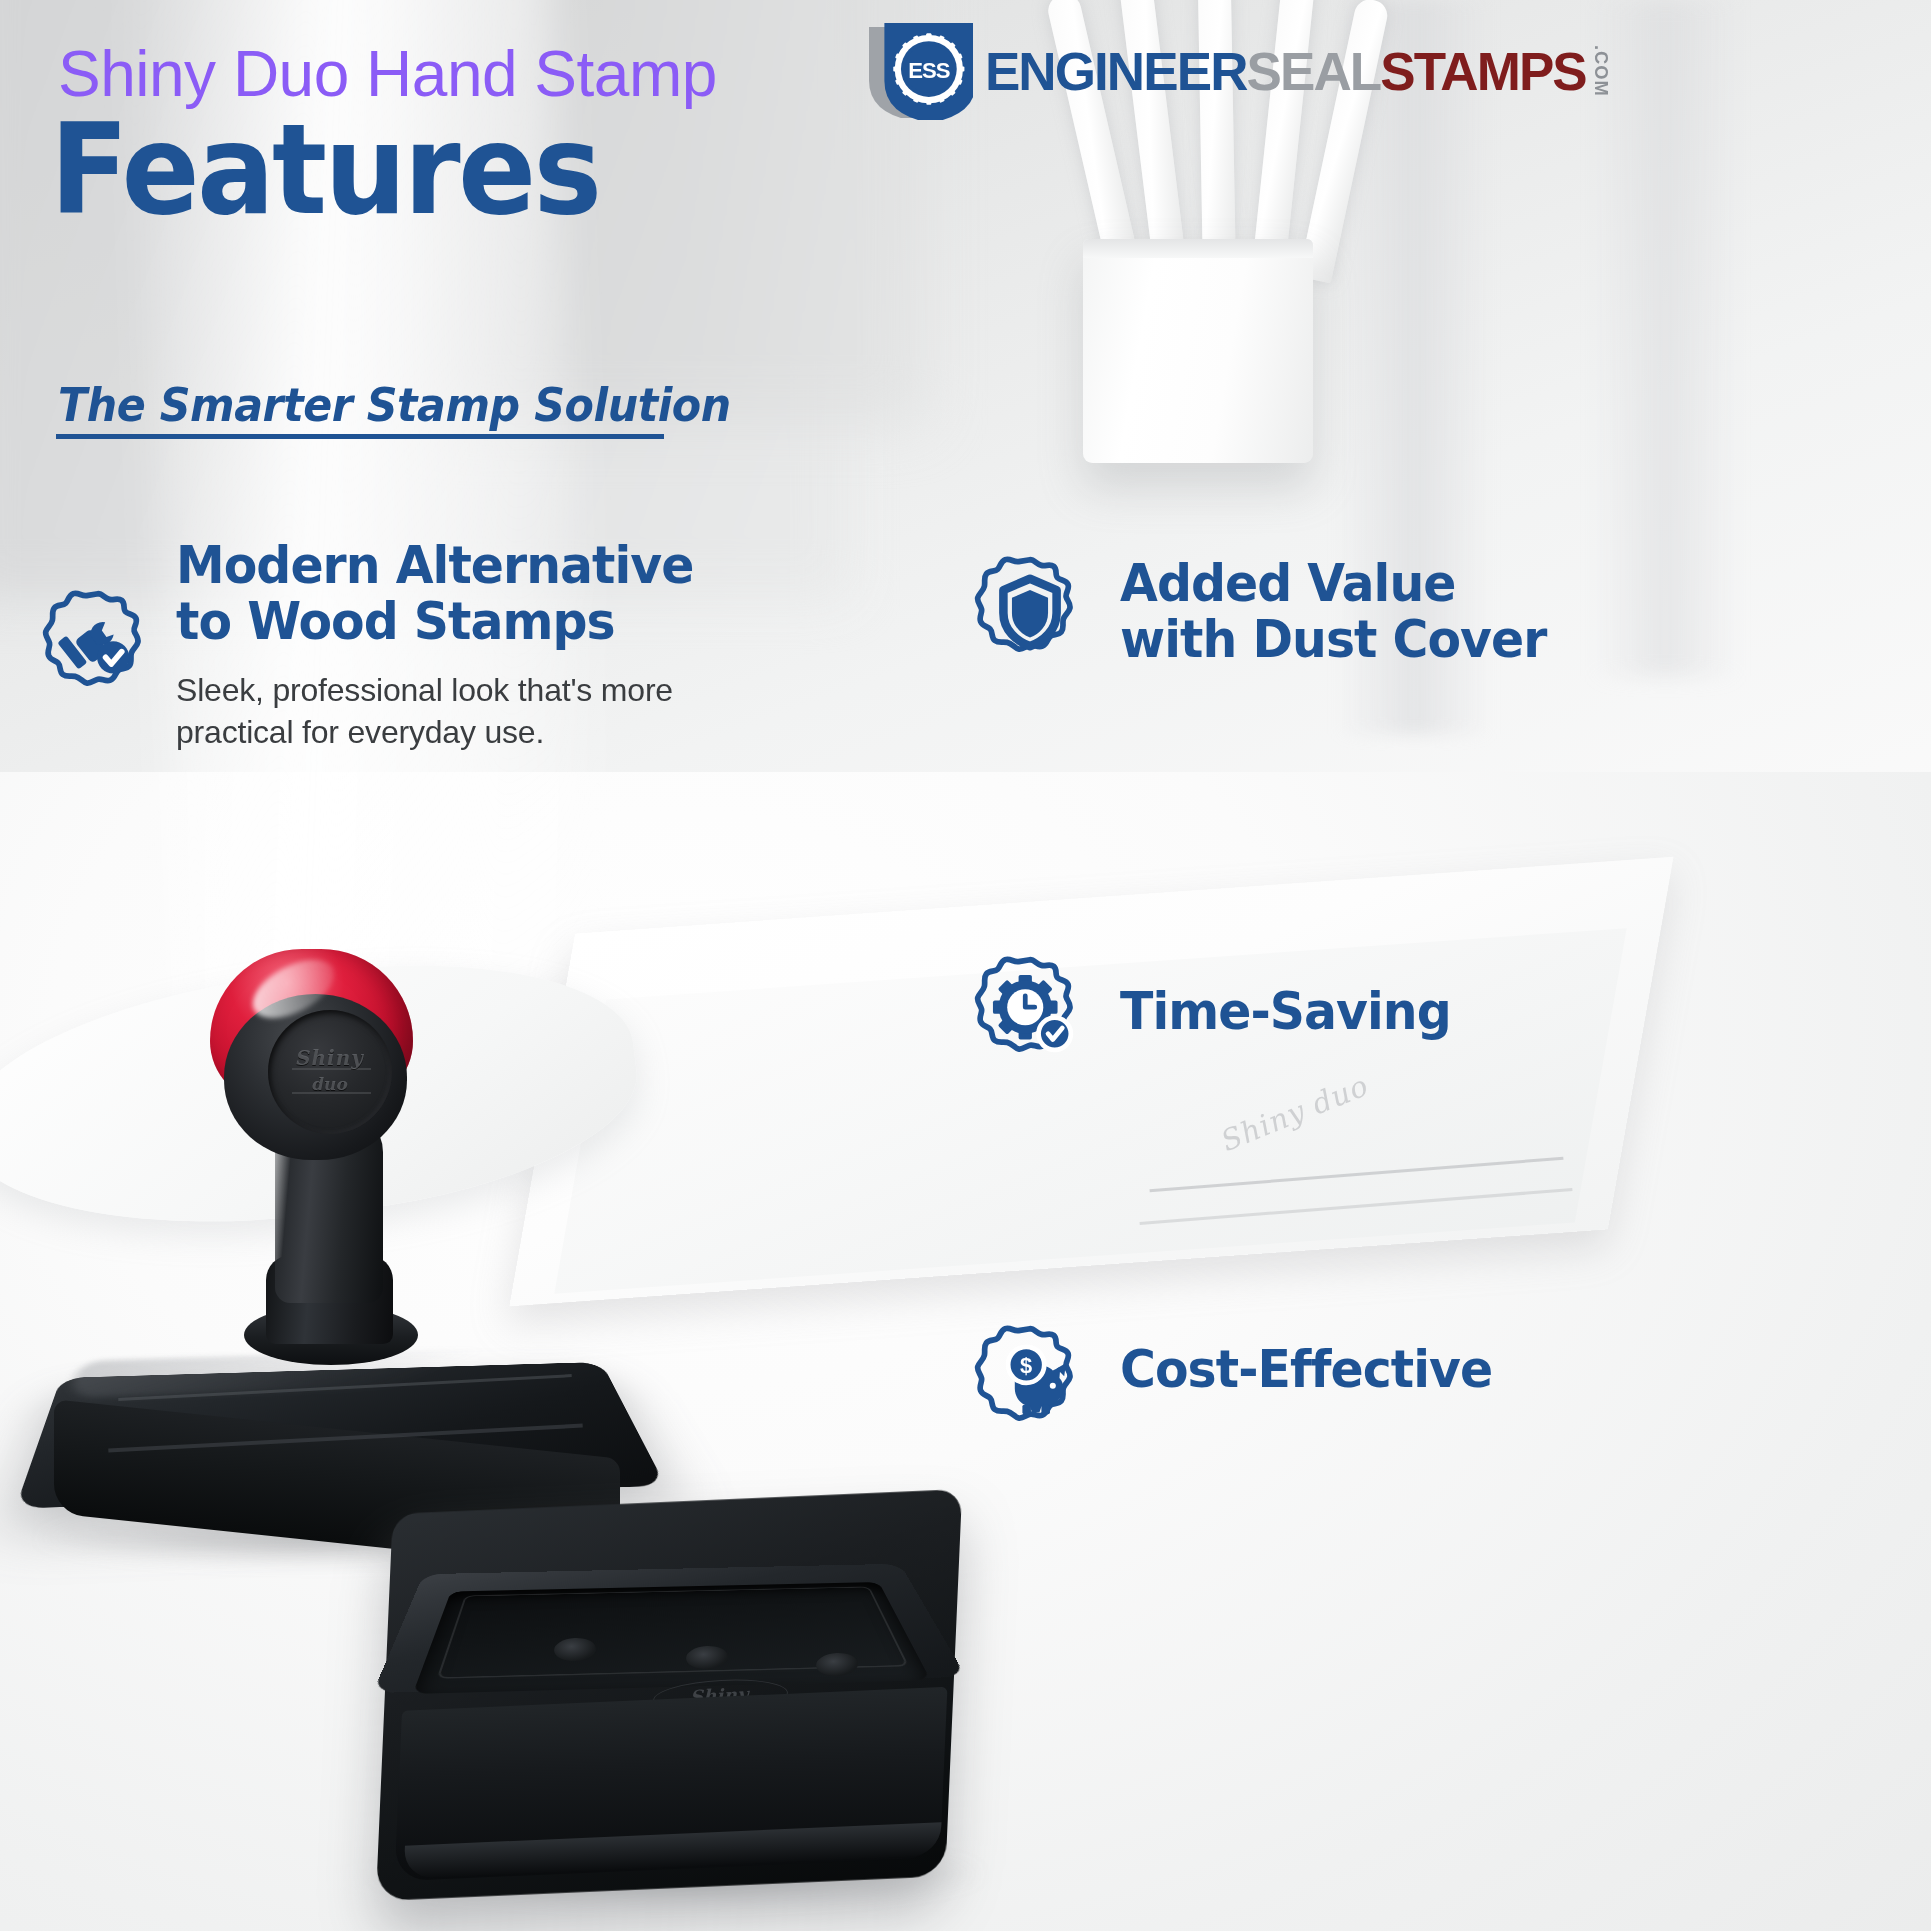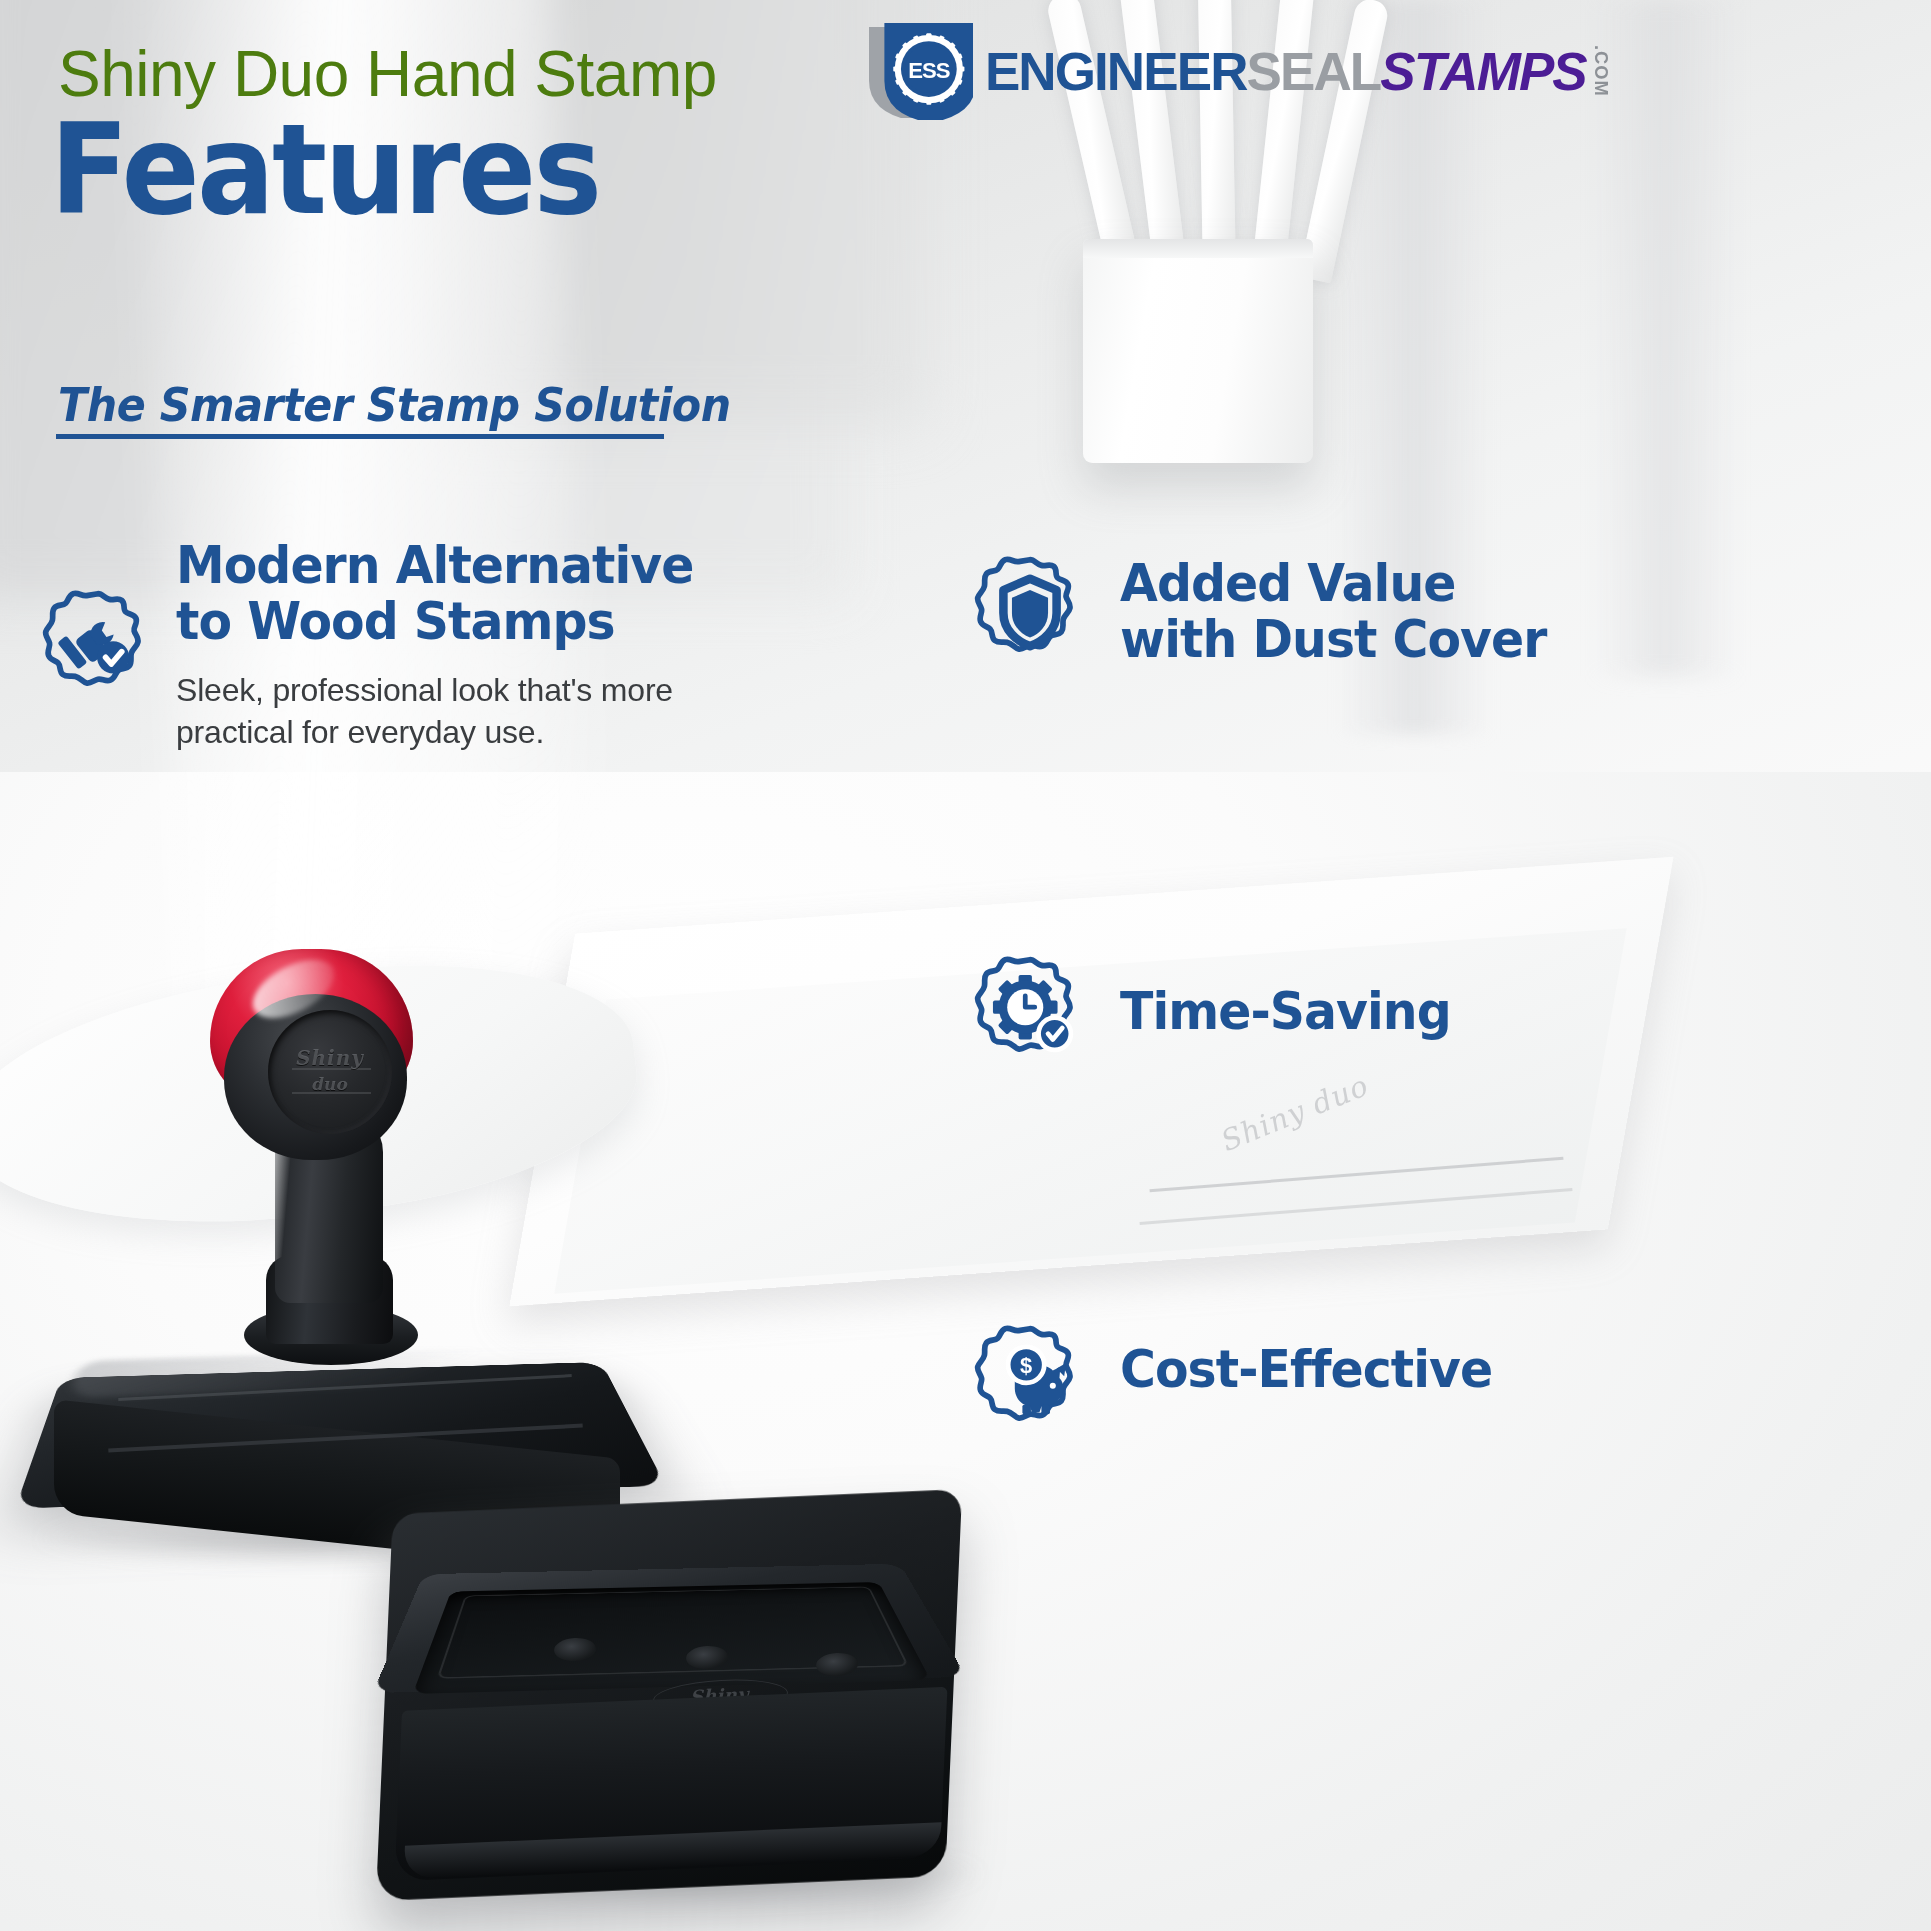--- a/index.html
+++ b/index.html
@@ -283,21 +283,21 @@
     position:absolute; left:367px; top:1846px; width:618px; height:56px;
     background:radial-gradient(ellipse at 50% 50%, rgba(122,124,128,.45), rgba(122,124,128,0) 72%);
     filter:blur(9.7px);
   }
 
   
   #content{ position:absolute; inset:0; }
 
   .hdr-title{
     position:absolute; left:58px; top:37px;
-    font-size:64px; font-weight:400; color:#4d7c0f;
+    font-size:64px; font-weight:400; color:#8b5cf6;
     letter-spacing:-0.5px; white-space:nowrap;
   }
 
   
   .logo{
     position:absolute; left:869px; top:21px;
     display:flex; align-items:center; height:100px;
   }
   .logo-shield-wrap{ position:relative; width:112px; height:100px; }
   .shield-back{
@@ -310,21 +310,21 @@
     background:#1f5394;
     clip-path:path("M0 0 H92 V58 Q92 92 46 100 Q0 92 0 58 Z");
   }
   .logo-txt{
     display:flex; align-items:center;
     font-weight:bold; font-size:53px; letter-spacing:-1.9px;
     line-height:1; margin-left:3.9px;
   }
   .lt-engineer{ color:#1f5394; }
   .lt-seal{ color:#9a9ea3; }
-  .lt-stamps{ color:#4c1d95;font-style:italic; }
+  .lt-stamps{ color:#7f1d1d; }
   .lt-com{
     writing-mode:vertical-rl;
     font-size:18.3px; color:#8d9196; letter-spacing:1px;
     margin-left:5.8px; font-weight:bold;
   }
 
   .features-word{
     position:absolute; left:50px; top:108px;
     font-size:124px; font-weight:bold; color:#1f5394;
     letter-spacing:-2.9px; line-height:1;

